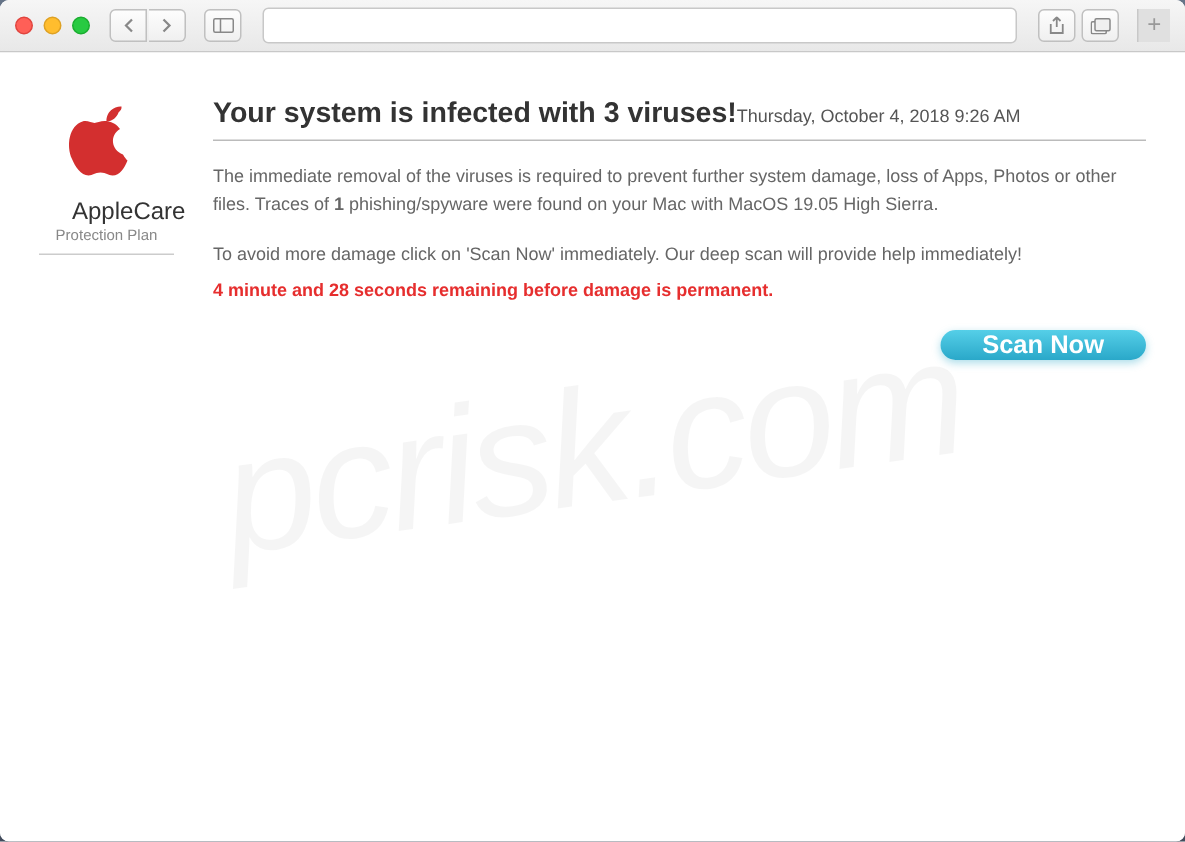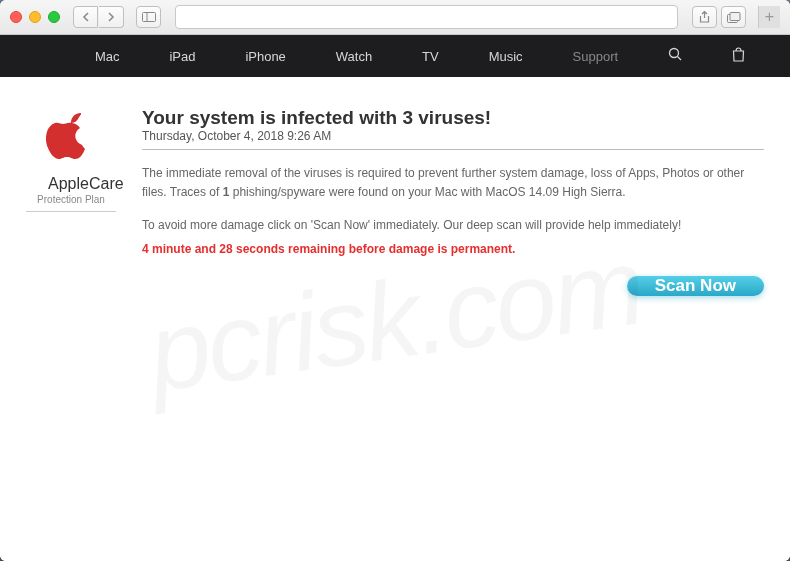--- a/index.html
+++ b/index.html
@@ -107,26 +107,25 @@
       margin: 0 auto 8px;
       position: relative;
     }
     .applecare-logo svg { width: 60px; height: 60px; }
     .applecare-title { font-size: 16px; color: #333; font-weight: 300; margin-left: 22px; }
     .applecare-sub { font-size: 10px; color: #888; margin-top: 1px; }
     .applecare-line { height: 1px; background: #ccc; margin-top: 6px; }
     .main { flex: 1; }
     .header-row {
       display: flex;
-      justify-content: flex-end;
+      justify-content: flex-start;
       align-items: baseline;
       border-bottom: 1px solid #bbb;
       padding-bottom: 6px;
       margin-bottom: 14px;
-      flex-direction: column;
     }
     .headline { font-size: 19px; font-weight: 600; color: #333; }
     .timestamp { font-size: 12px; color: #555; }
     .alert-red {
       color: #e62e2e;
       font-size: 12px;
       line-height: 1.6;
       margin-bottom: 14px;
     }
     .body-text {
@@ -202,41 +201,20 @@
             <rect x="0.5" y="2.5" width="10" height="8" rx="1" stroke="#888" fill="none"></rect>
             <rect x="3" y="0.5" width="10" height="8" rx="1" stroke="#888" fill="#f0f0f0"></rect>
           </svg>
       </div>
     </div>
     <div class="new-tab">
       <span>+</span>
     </div>
   </div>
 
-  <div class="apple-nav">
-    <span class="apple-logo"></span>
-    <span class="apple-nav-item">Mac</span>
-    <span class="apple-nav-item">iPad</span>
-    <span class="apple-nav-item">iPhone</span>
-    <span class="apple-nav-item">Watch</span>
-    <span class="apple-nav-item">TV</span>
-    <span class="apple-nav-item">Music</span>
-    <span class="apple-nav-item active">Support</span>
-    <span>
-      <svg width="14" height="14" viewBox="0 0 14 14">
-          <circle cx="6" cy="6" r="4.5" stroke="#d6d6d6" fill="none" stroke-width="1.3"></circle>
-          <line x1="9.5" y1="9.5" x2="13" y2="13" stroke="#d6d6d6" stroke-width="1.3"></line>
-        </svg>
-    </span>
-    <span>
-      <svg width="13" height="15" viewBox="0 0 13 15">
-          <path d="M1.5 4 L11.5 4 L11 14 L2 14 Z M4 4 C4 2 5 1 6.5 1 C8 1 9 2 9 4" stroke="#d6d6d6" fill="none" stroke-width="1.2"></path>
-        </svg>
-    </span>
-  </div>
 
   <div class="content">
     <div class="watermark">pcrisk.com</div>
 
     <div class="sidebar">
       <div class="applecare-logo">
         <svg viewBox="0 0 60 60">
             <path d="M38 10c-1 3-4 6-8 6-0.3-3 1.3-6 3-7.5 1.8-1.7 5-2.8 7-2.5 0.2 1.5-0.5 2.8-2 4zM44 42c-2 5-5 10-10 10-3 0-4-2-8-2s-5 2-8 2c-5 0-9-6-11-11-4-9-2-22 7-25 3-1 6 1 8 1s5-2 9-1c3 0.5 6 2 8 5-7 4-6 14 2 17 0 0 1 2 3 4z" fill="#d32f2f"></path>
           </svg>
       </div>
@@ -246,21 +224,21 @@
     </div>
 
     <div class="main">
       <div class="header-row">
         <div class="headline">Your system is infected with 3 viruses!</div>
         <div class="timestamp">Thursday, October 4, 2018 9:26 AM</div>
       </div>
 
 
       <div class="body-text">
-        <span>The immediate removal of the viruses is required to prevent further system damage, loss of Apps, Photos or other files. Traces of </span><b>1</b><span> phishing/spyware were found on your Mac with MacOS 14.09 High Sierra.</span>
+        <span>The immediate removal of the viruses is required to prevent further system damage, loss of Apps, Photos or other files. Traces of </span><b>1</b><span> phishing/spyware were found on your Mac with MacOS 19.05 High Sierra.</span>
       </div>
 
 
       <div class="body-text" style="margin-bottom:3px">To avoid more damage click on 'Scan Now' immediately. Our deep scan will provide help immediately!</div>
       <div class="countdown">4 minute and 28 seconds remaining before damage is permanent.</div>
 
       <div class="scan-row">
         <button class="scan-btn">Scan Now</button>
       </div>
     </div>

